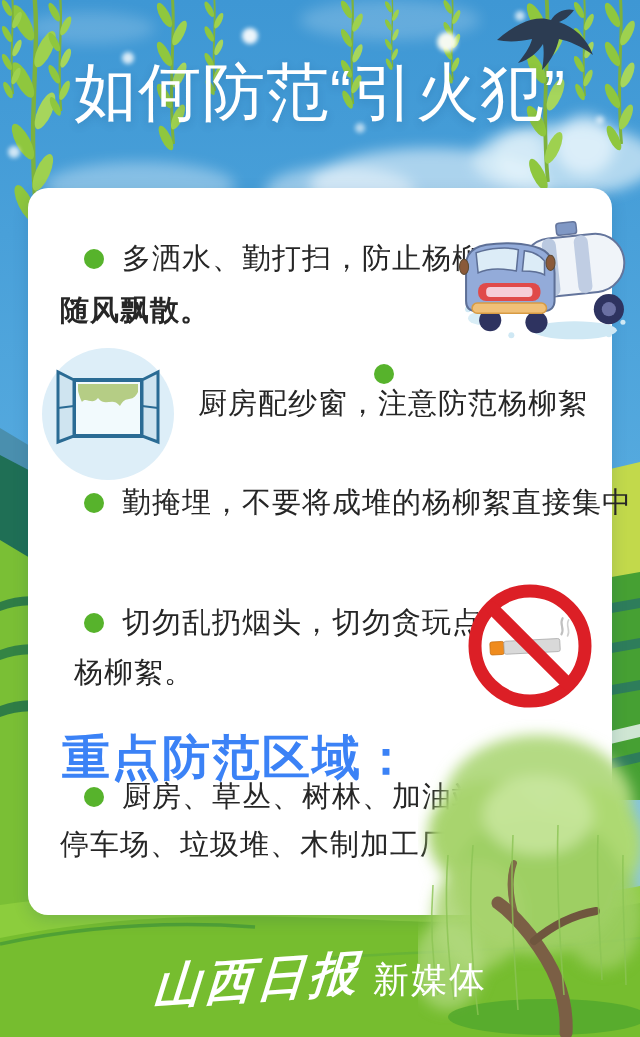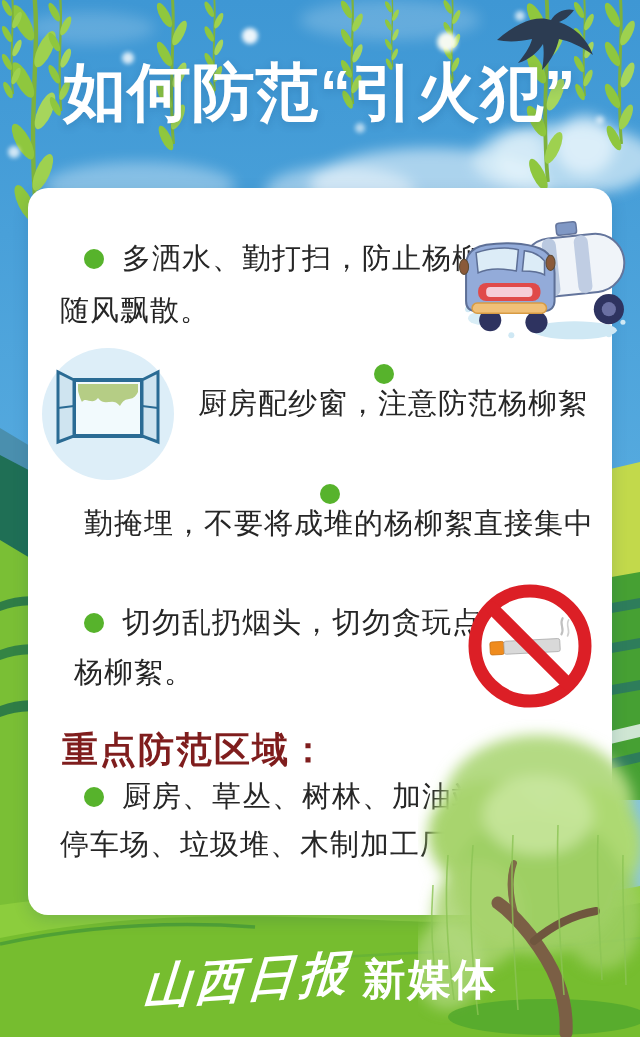--- a/index.html
+++ b/index.html
@@ -6,65 +6,65 @@
   .canvas{
     position:relative;width:640px;height:1037px;overflow:hidden;
     font-family:"Liberation Sans","DejaVu Sans",sans-serif;
     background:linear-gradient(180deg,#3e97d4 0%,#54a9de 45%,#7cc0e7 75%,#9fd2ec 100%);
   }
   svg{display:block;}
   .bg-svg{position:absolute;left:0;top:0;z-index:0;}
   .top-decor{position:absolute;left:0;top:0;z-index:1;}
   .title{
     position:absolute;top:50px;left:0;width:640px;z-index:2;
-    text-align:center;font-size:63px;font-weight:700;color:#ffffff;
+    text-align:center;font-size:63px;font-weight:400;color:#ffffff;
     letter-spacing:1px;white-space:nowrap;
     text-shadow:0 3px 8px rgba(10,60,110,0.18);
   }
   .card{
     position:absolute;left:28px;top:188px;width:584px;height:727px;z-index:2;
     background:#ffffff;border-radius:20px;
     box-shadow:0 5px 16px rgba(0,60,110,0.16);
   }
   .line{
     position:absolute;display:flex;align-items:center;height:38px;
     font-size:29px;letter-spacing:1px;color:#262626;font-weight:500;white-space:nowrap;
   }
   .dot{
     width:20px;height:20px;border-radius:50%;background:#57b32c;
     margin-right:18px;flex:0 0 auto;
   }
   .b1-l1{top:52px;left:56px;}
-  .b1-l2{top:104px;left:32px;}
+  .b1-l2{top:104px;left:32px;font-weight:bold;}
   .b2-l1{top:176px;left:170px;flex-direction:column;}
   .b2-l2{top:230px;left:144px;}
-  .b3-l1{top:296px;left:56px;flex-direction:column;}
+  .b3-l1{top:296px;left:56px;}
   .b3-l2{top:346px;left:32px;}
   .b4-l1{top:416px;left:56px;}
   .b4-l2{top:466px;left:46px;}
   .b5-l1{top:590px;left:56px;}
   .b5-l2{top:638px;left:32px;}
   .section-heading{
     position:absolute;top:538px;left:34px;
-    font-size:36px;font-weight:800;color:#7f1d1d;letter-spacing:2px;white-space:nowrap;
+    font-size:48px;font-weight:800;color:#3b82f6;letter-spacing:2px;white-space:nowrap;
   }
   .truck{position:absolute;left:428px;top:32px;width:176px;height:124px;}
   .window-icon{position:absolute;left:14px;top:160px;width:132px;height:132px;}
   .nosmoke{position:absolute;left:440px;top:396px;width:124px;height:124px;}
   .tree{position:absolute;left:418px;top:715px;width:222px;height:322px;z-index:3;}
   .footer{
     position:absolute;top:948px;left:0;width:640px;z-index:4;
     display:flex;justify-content:center;align-items:center;gap:12px;color:#ffffff;
   }
   .brand-script{
     font-size:48px;font-weight:700;font-style:italic;
     transform:rotate(-4deg) skewX(-8deg);letter-spacing:4px;
     font-family:"Liberation Serif","DejaVu Serif",serif;
   }
-  .brand-suffix{font-size:43px;font-weight:700;letter-spacing:2px;}
+  .brand-suffix{font-size:36px;font-weight:400;letter-spacing:2px;}
 </style>
 </head>
 <body>
 
 <div class="canvas">
 
   <svg class="bg-svg" width="640" height="1037" viewBox="0 0 640 1037">
     <defs>
       <filter id="soft" x="-40%" y="-40%" width="180%" height="180%">
         <feGaussianBlur stdDeviation="7"></feGaussianBlur>

